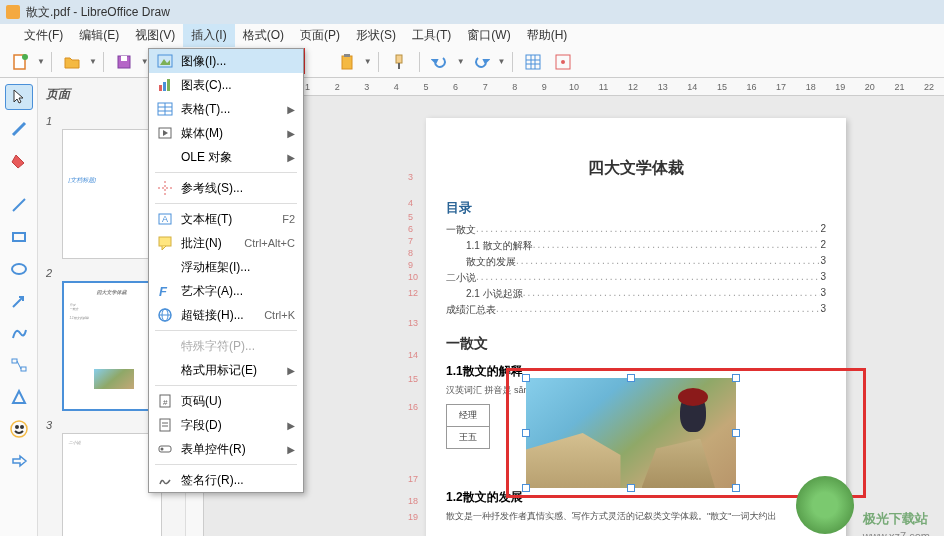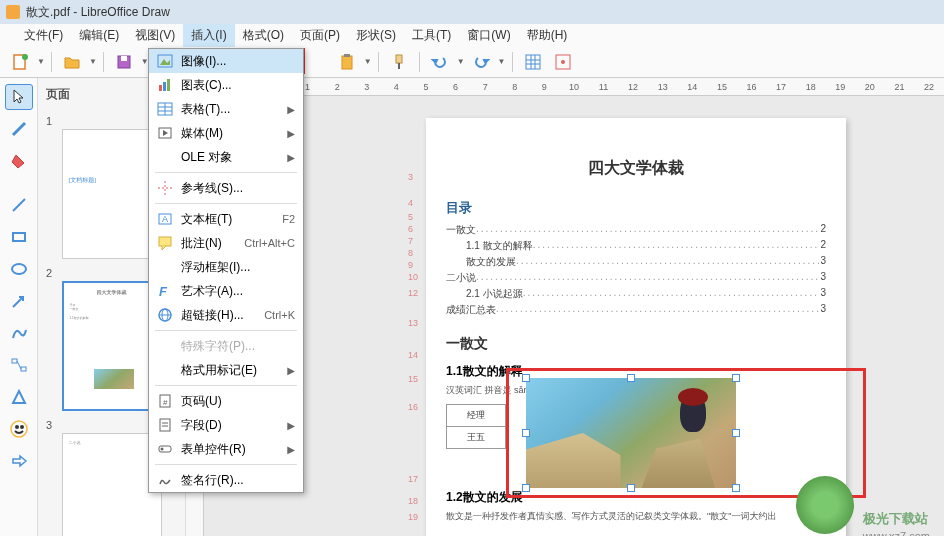--- a/index.html
+++ b/index.html
@@ -16,21 +16,21 @@
 .tb-btn { width: 28px; height: 26px; display: flex; align-items: center; justify-content: center; border-radius: 3px; }
 .tb-sep { width: 1px; height: 20px; background: #ccc; margin: 0 4px; }
 .dropdown-arrow { font-size: 8px; color: #666; margin-left: 1px; }
 
 .main-area { display: flex; height: calc(100% - 78px); }
 
 .left-tools { width: 38px; background: #fafafa; border-right: 1px solid #ddd; display: flex; flex-direction: column; align-items: center; padding-top: 6px; gap: 6px; }
 .lt-btn { width: 28px; height: 26px; display: flex; align-items: center; justify-content: center; border-radius: 3px; }
 .lt-btn.active { background: #cde6f7; border: 1px solid #4a90d9; }
 
-.pages-panel { width: 148px; background: #f5f5f5; border-right: 1px solid #ddd; padding: 4px 8px; overflow-y: auto; }
+.pages-panel { width: 148px; background: #f5f5f5; border-right: 1px solid #ddd; padding: 4px 8px; overflow-y: auto; font-style: italic; }
 .pages-title { font-size: 12px; font-weight: bold; color: #555; padding: 4px 0; }
 .page-thumb-wrap { margin: 8px 0; }
 .page-num { font-size: 11px; color: #555; margin-bottom: 2px; }
 .page-thumb { width: 100px; height: 130px; background: #fff; border: 1px solid #ccc; margin: 0 auto; font-size: 4px; padding: 6px; color: #888; position: relative; }
 .page-thumb.selected { border: 2px solid #4a90d9; }
 
 .canvas-area { flex: 1; background: #eaeaea; position: relative; overflow: hidden; }
 .ruler-h { position: absolute; top: 0; left: 18px; right: 0; height: 18px; background: #f8f8f8; border-bottom: 1px solid #ccc; font-size: 9px; color: #666; display: flex; align-items: center; overflow: hidden; white-space: nowrap; }
 .ruler-h span { display: inline-block; width: 40px; text-align: center; }
 .ruler-v { position: absolute; top: 18px; left: 0; bottom: 0; width: 18px; background: #f8f8f8; border-right: 1px solid #ccc; }
@@ -40,21 +40,21 @@
 .doc-title { text-align: center; font-size: 16px; font-weight: bold; margin-bottom: 20px; }
 .toc-title { color: #2a6496; font-weight: bold; font-size: 13px; margin-bottom: 6px; }
 .toc-line { font-size: 10px; color: #444; display: flex; margin: 2px 0; }
 .toc-label { }
 .toc-dots { flex: 1; overflow: hidden; letter-spacing: 2px; color: #999; }
 .toc-pg { }
 .sec-h1 { font-size: 14px; font-weight: bold; margin-top: 18px; }
 .sec-h2 { font-size: 12px; font-weight: bold; margin-top: 10px; color: #000; }
 .body-text { font-size: 9px; color: #555; margin-top: 4px; line-height: 1.5; }
 .table-mini { margin-top: 6px; border-collapse: collapse; }
-.table-mini td { border: 1px solid #999; padding: 4px 20px; font-size: 9px; }
+.table-mini td { border: 1px solid #999; padding: 4px 12px; font-size: 9px; }
 
 .inserted-img { position: absolute; top: 260px; left: 100px; width: 210px; height: 110px; }
 .inserted-img-frame { width: 100%; height: 100%; background: linear-gradient(140deg,#87ceeb 0%,#6bb6d6 30%,#8fa868 55%,#c4a878 75%,#b8956a 100%); position: relative; overflow: hidden; }
 .sel-handle { position: absolute; width: 8px; height: 8px; background: #fff; border: 1px solid #4a90d9; }
 .sh-tl { top: -4px; left: -4px; } .sh-tm { top: -4px; left: 50%; margin-left: -4px; } .sh-tr { top: -4px; right: -4px; }
 .sh-ml { top: 50%; left: -4px; margin-top: -4px; } .sh-mr { top: 50%; right: -4px; margin-top: -4px; }
 .sh-bl { bottom: -4px; left: -4px; } .sh-bm { bottom: -4px; left: 50%; margin-left: -4px; } .sh-br { bottom: -4px; right: -4px; }
 .red-box1 { position: absolute; border: 3px solid #e03030; pointer-events: none; }
 
 .dropdown-menu { position: absolute; top: 48px; left: 148px; width: 156px; background: #fff; border: 1px solid #999; box-shadow: 2px 2px 6px rgba(0,0,0,0.3); z-index: 100; font-size: 12px; }

